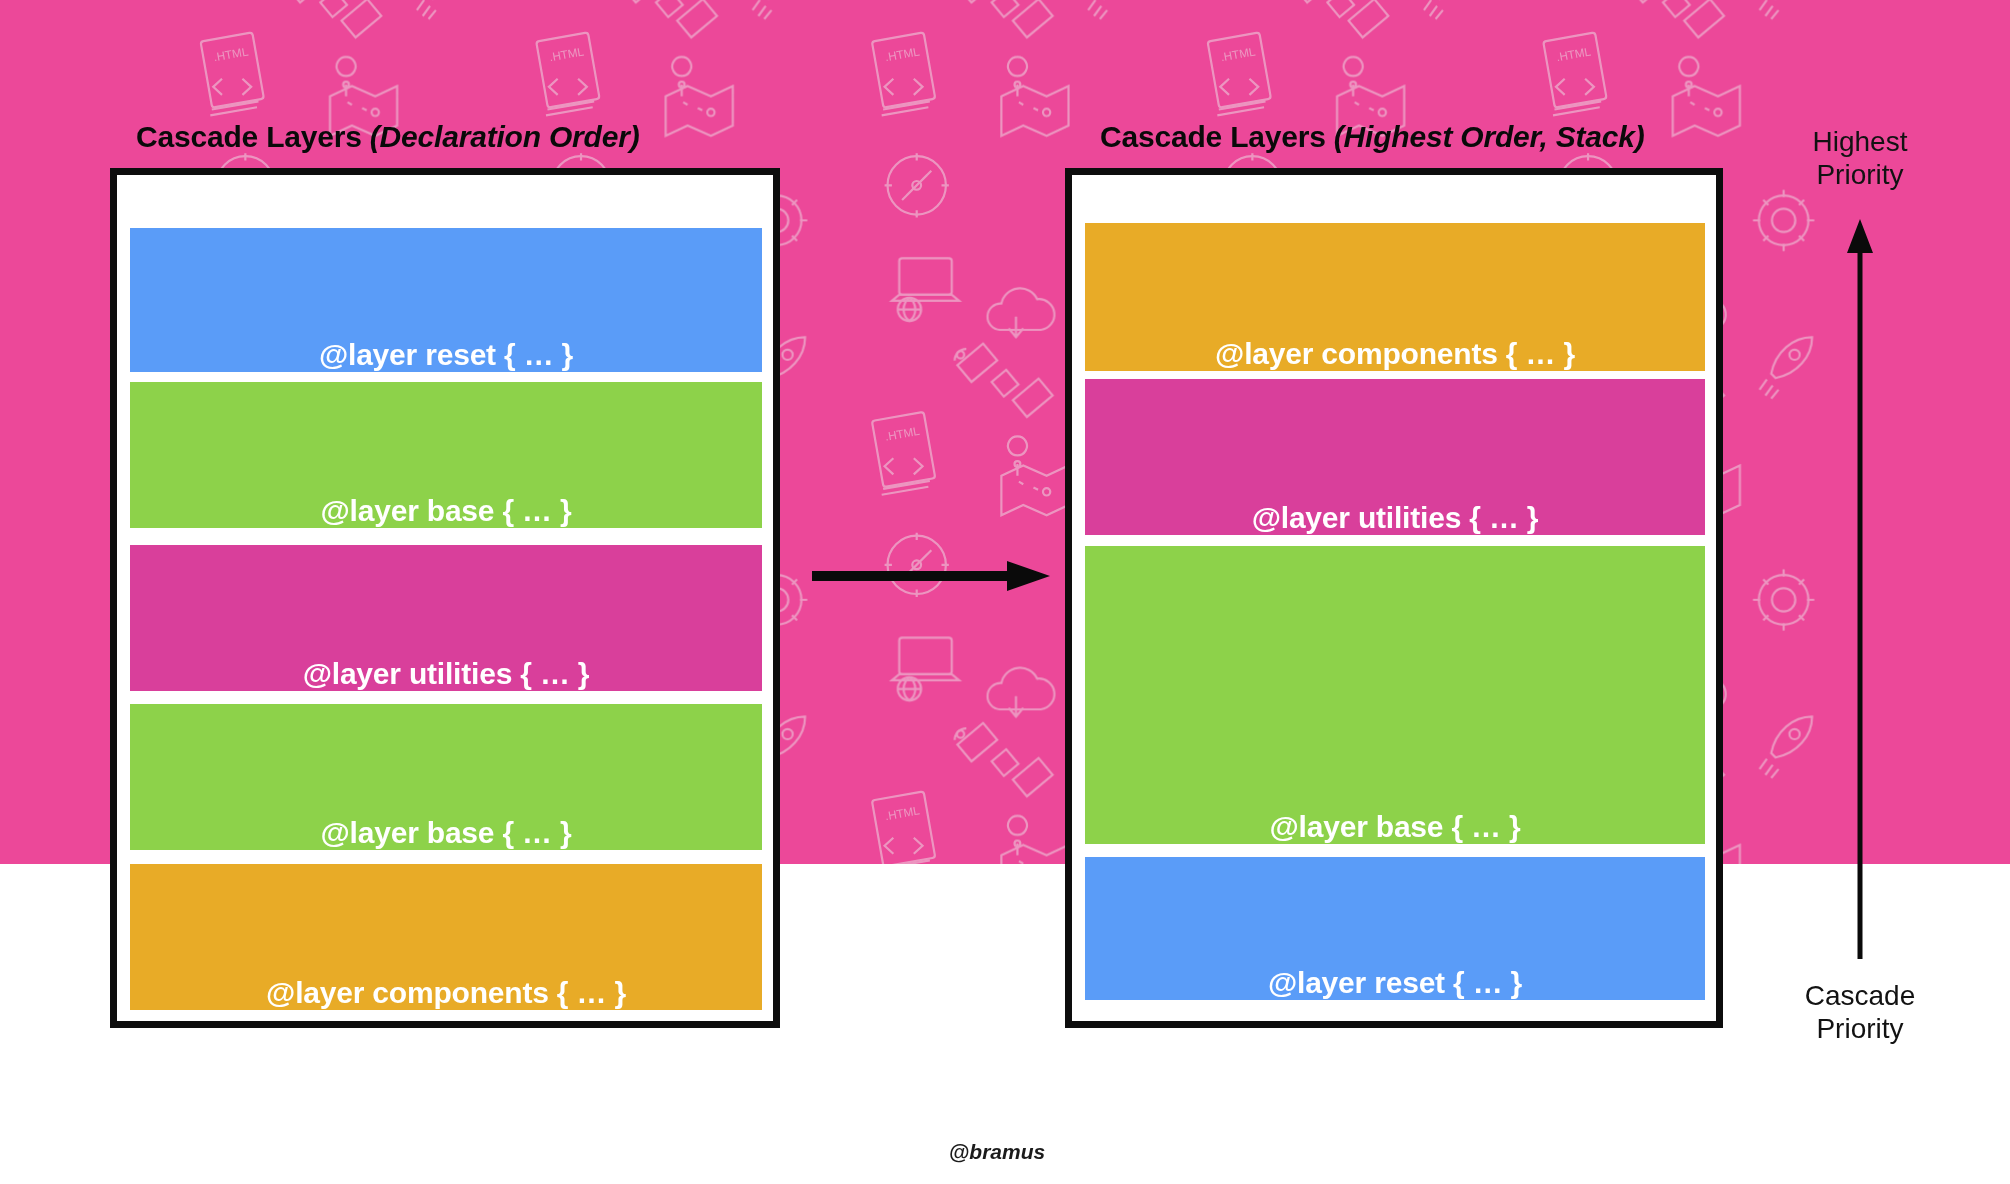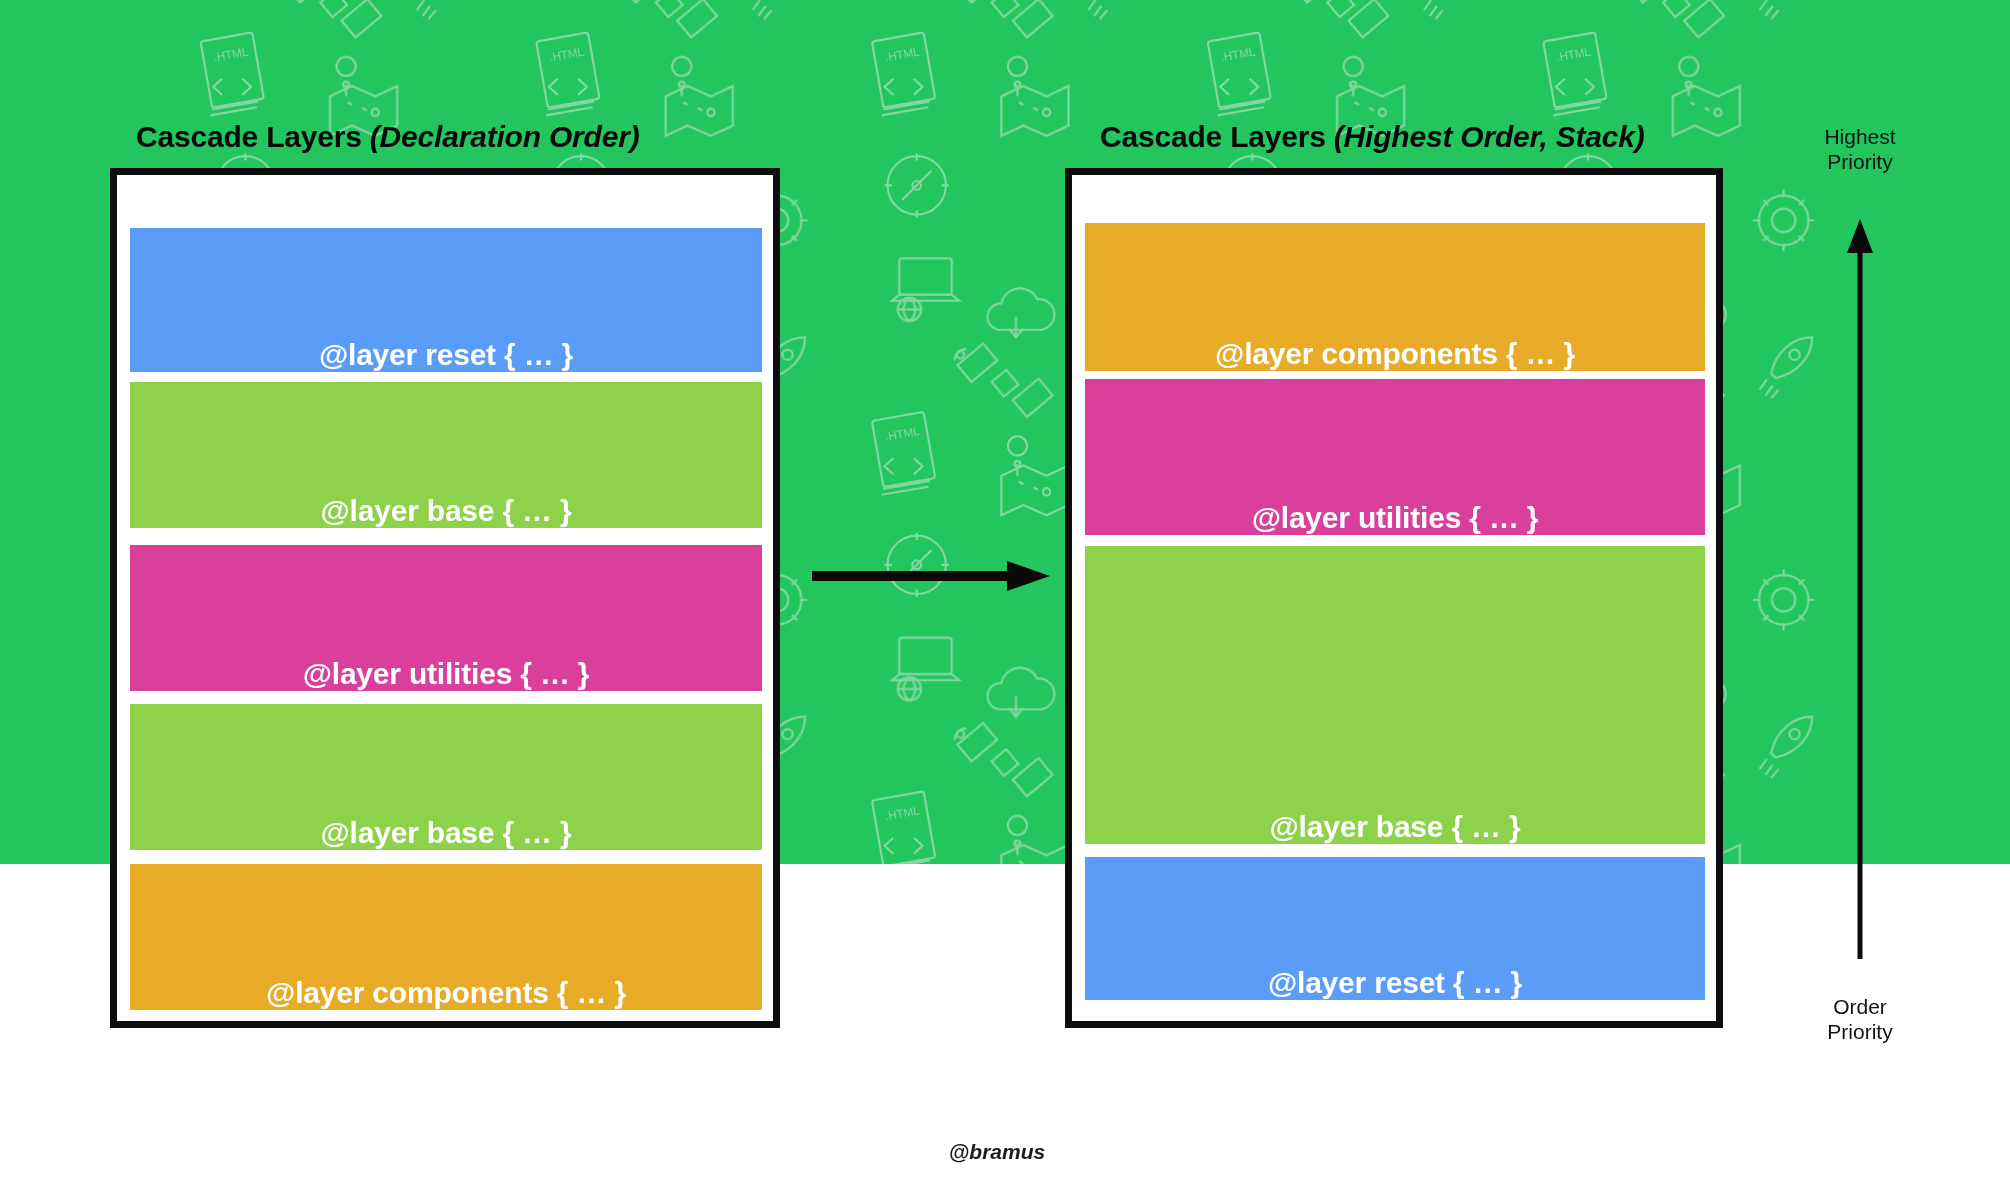--- a/index.html
+++ b/index.html
@@ -7,21 +7,21 @@
     width: 2010px;
     height: 1184px;
     background: #ffffff;
     font-family: "Liberation Sans", sans-serif;
     overflow: hidden;
   }
   #stage {
     position: relative;
     width: 2010px;
     height: 864px;
-    background: #22c55e;
+    background: #ec4899;
   }
 
   
   #watermark {
     position: absolute;
     inset: 0;
     opacity: 0.5;
     pointer-events: none;
     z-index: 0;
   }
@@ -75,21 +75,21 @@
     left: 1770px;
     top: 125px;
     width: 180px;
     height: 920px;
     z-index: 3;
   }
   .prio-label {
     position: absolute;
     width: 180px;
     text-align: center;
-    font-size: 21px;
+    font-size: 28px;
     font-weight: normal;
     color: #121212;
     line-height: 1.18;
   }
   #prio-highest { top: 0px; }
   #prio-lowest  { bottom: 0px; }
   #prio-arrow {
     position: absolute;
     left: 50%;
     transform: translateX(-50%);
@@ -259,20 +259,20 @@
       <div>Highest</div>
       <div>Priority</div>
     </div>
 
     <svg id="prio-arrow" viewBox="0 0 40 740">
       <path d="M20 0 L33 34 L21 34 L21 740 L19 740 L19 34 L7 34 Z" fill="#0a0a0a"></path>
       <rect x="17.5" y="28" width="5" height="712" fill="#0a0a0a"></rect>
     </svg>
 
     <div class="prio-label" id="prio-lowest">
-      <div>Order</div>
+      <div>Cascade</div>
       <div>Priority</div>
     </div>
   </div>
 
   <div id="handle">@bramus</div>
 
 </div>
 
 </body></html>

